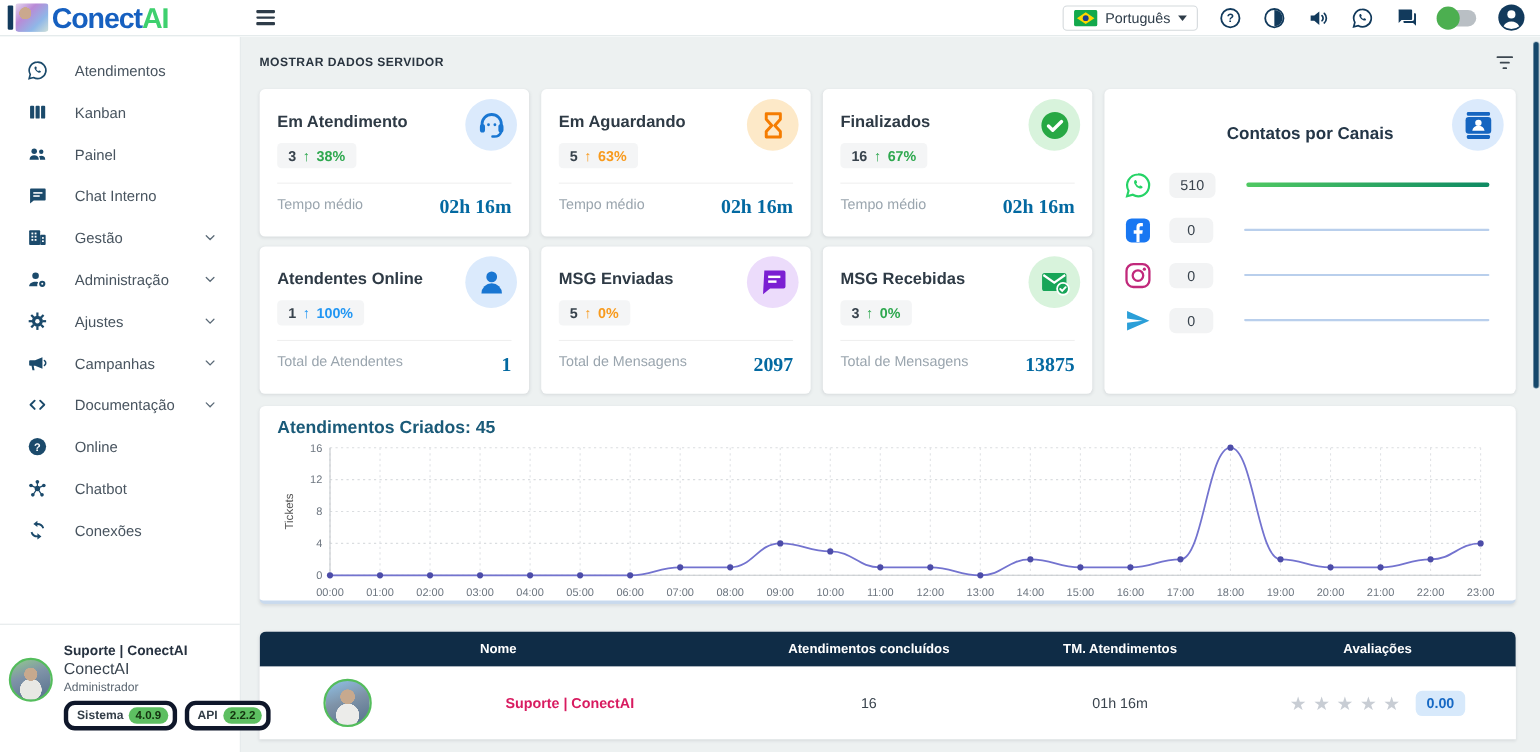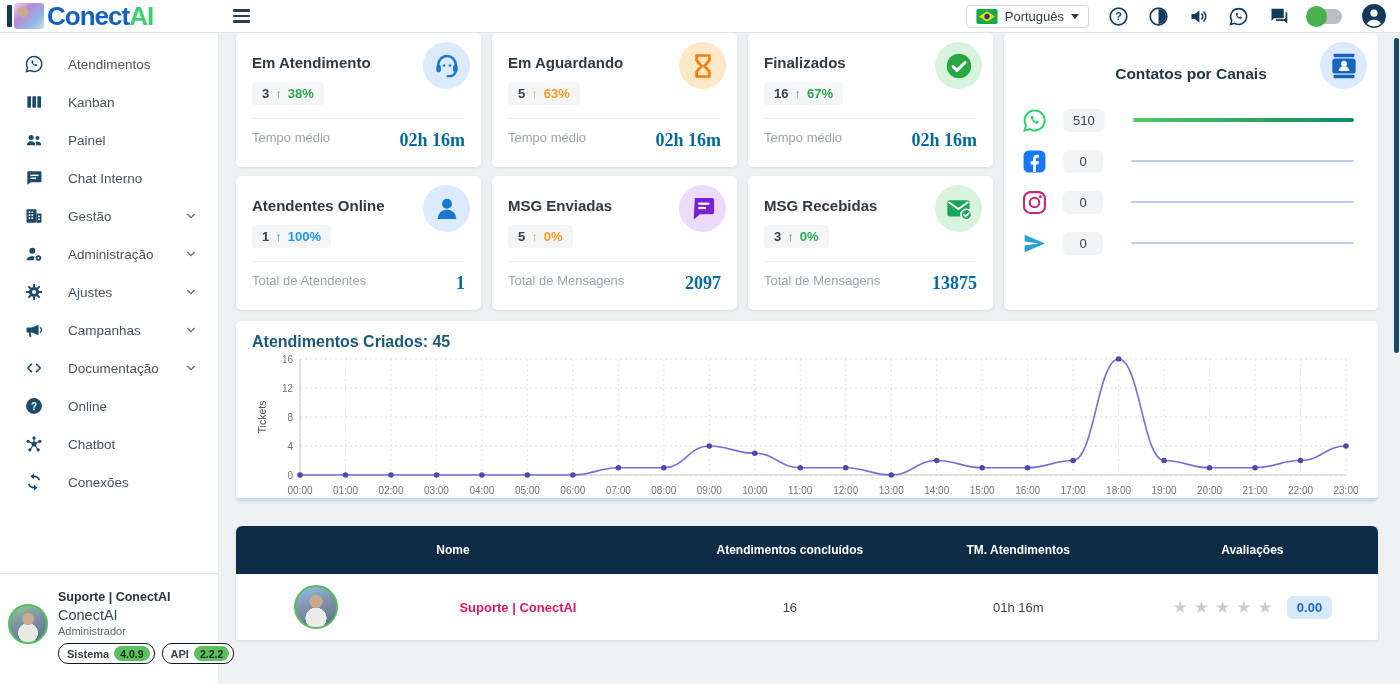--- a/index.html
+++ b/index.html
@@ -35,21 +35,21 @@
   .sb-footer { position:absolute; bottom:0; left:0; right:0; border-top:1px solid #e4e9ea; padding:16px 10px 20px 8px; display:flex; }
   .sb-avatar { width:40px; height:40px; border-radius:50%; border:2px solid #54bd5c; flex:0 0 40px; margin-top:14px;
     background: radial-gradient(circle at 50% 36%, #c7a98e 0 20%, transparent 21%),
                 radial-gradient(circle at 50% 75%, #e8e8e4 0 30%, transparent 31%),
                 linear-gradient(160deg,#93c98f 0%, #7f93a8 40%, #55708c 100%); }
   .sb-userinfo { margin-left:10px; }
   .sb-userinfo .u-title { font-size:12.5px; font-weight:bold; color:#273240; }
   .sb-userinfo .u-company { font-size:14.5px; color:#3a4550; margin-top:3px; }
   .sb-userinfo .u-role { font-size:11px; color:#5a6570; margin-top:2px; }
   .ver-row { display:flex; gap:7px; margin-top:6px; }
-  .ver-pill { display:flex; align-items:center; gap:5px; border:1px solid #0f172a; border-radius:10px; padding:2px 4px 2px 8px; background:#fff; }
+  .ver-pill { display:flex; align-items:center; gap:5px; border:4px solid #0f172a; border-radius:10px; padding:2px 4px 2px 8px; background:#fff; }
   .ver-pill .v-lbl { font-size:11px; font-weight:bold; color:#333e48; }
   .ver-pill .v-badge { font-size:10.5px; font-weight:bold; color:#14320f; background:#5dbf61; border-radius:8px; padding:1.5px 6px; }
 
   
   .main { margin-left:220px; margin-top:33px; width:1180px; padding:0 22px 0 16px; }
   .toolbar { height:48px; display:flex; align-items:center; }
   .show-server-btn { font-size:11px; font-weight:bold; letter-spacing:.4px; color:#2a3540; background:none; border:none; cursor:pointer; font-family:inherit; }
   .filter-btn { margin-left:auto; width:20px; height:20px; cursor:pointer; }
 
   .grid { display:grid; grid-template-columns:245px 245px 245px 1fr; grid-template-rows:134px 134px; column-gap:11px; row-gap:9px; }
@@ -75,21 +75,21 @@
   .ch-count { margin-left:16px; min-width:40px; text-align:center; background:#f2f3f4; border-radius:6px; padding:4px 10px; font-size:13px; color:#3a444e; }
   .ch-bar-wrap { flex:1; margin-left:28px; margin-right:6px; display:flex; align-items:center; }
   .ch-bar { width:100%; border-radius:2px; }
   .ch-bar.full { height:3.5px; background:linear-gradient(90deg,#4fc862,#0e8a63); }
   .ch-bar.empty { height:2.5px; background:#b9cfec; }
 
   .chart-card { margin-top:11px; padding:12px 16px 8px; border-bottom:3px solid #c9daee; height:180px; }
   .chart-title { font-size:16px; font-weight:bold; color:#1a5a78; }
 
   .table-card { margin-top:25px; border-radius:6px 6px 0 0; overflow:hidden; }
-  .tbl-header { display:grid; grid-template-columns:38% 21% 19% 22%; background:#0f2c46; height:48px; align-items:center; }
+  .tbl-header { display:grid; grid-template-columns:38% 21% 19% 22%; background:#0f2c46; height:32px; align-items:center; }
   .tbl-header .th { color:#fff; font-size:12px; font-weight:bold; text-align:center; }
   .tbl-row { display:grid; grid-template-columns:130px calc(38% - 130px) 21% 19% 22%; align-items:center; height:66px; background:#fff; }
   .row-avatar { width:44px; height:44px; border-radius:50%; border:2px solid #54bd5c; margin-left:58px;
     background: radial-gradient(circle at 50% 36%, #c7a98e 0 20%, transparent 21%),
                 radial-gradient(circle at 50% 78%, #ececea 0 28%, transparent 29%),
                 linear-gradient(160deg,#8fc2e8 0%, #7f93a8 45%, #55708c 100%); }
   .row-name { font-size:13px; font-weight:bold; color:#d81b60; text-align:center; }
   .row-val { font-size:13px; color:#3a444e; text-align:center; }
   .row-rating { display:flex; align-items:center; justify-content:center; gap:4px; }
   .star { font-size:17px; color:#c8cdd4; letter-spacing:2px; }
@@ -310,20 +310,26 @@
         <div class="ver-pill">
           <span class="v-lbl">API</span>
           <span class="v-badge">2.2.2</span>
         </div>
       </div>
     </div>
   </div>
 </div>
 
 <div class="main">
+  <div class="toolbar">
+    <button class="show-server-btn">MOSTRAR DADOS SERVIDOR</button>
+    <svg class="filter-btn" viewBox="0 0 24 24">
+        <path d="M4 6h16M7.5 12h9M10.5 18h3" stroke="#3c4750" stroke-width="2" stroke-linecap="round"></path>
+      </svg>
+  </div>
 
   <div class="grid">
 
     <div class="card stat-card">
       <div class="icon-bubble bub-blue">
         <svg viewBox="0 0 24 24">
             <path d="M4.5 13v-2a7.5 7.5 0 0 1 15 0v2" stroke="#1976d2" stroke-width="2.2" fill="none" stroke-linecap="round"></path>
             <rect x="2.8" y="11" width="4" height="6.5" rx="2" fill="#1976d2"></rect>
             <rect x="17.2" y="11" width="4" height="6.5" rx="2" fill="#1976d2"></rect>
             <path d="M19.2 17.5a5.5 5.5 0 0 1-5 3.2h-1.6" stroke="#1976d2" stroke-width="2" fill="none" stroke-linecap="round"></path>

